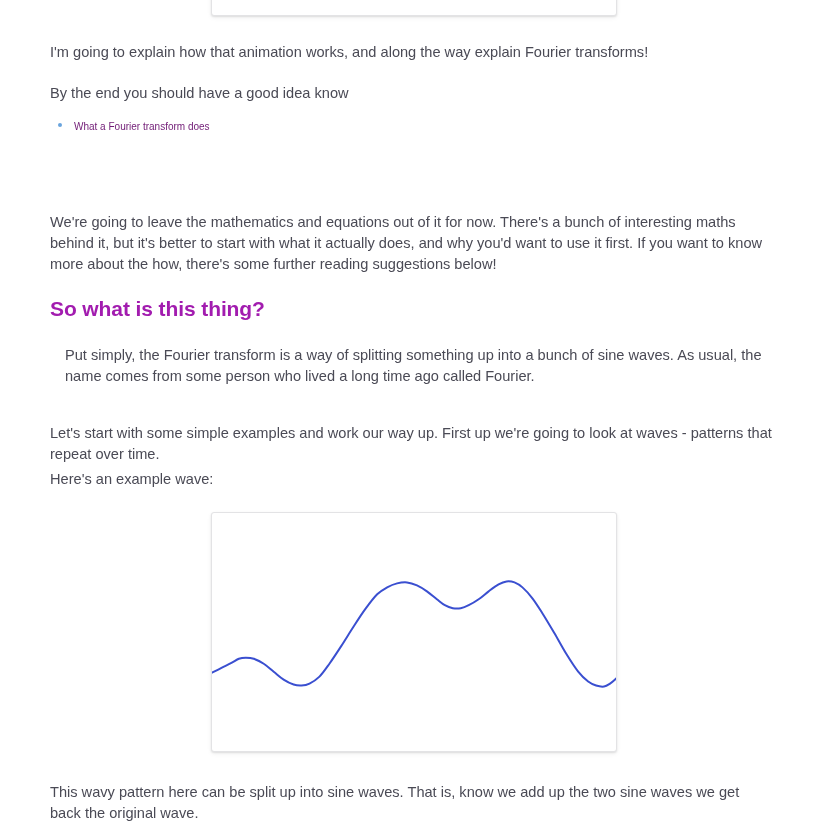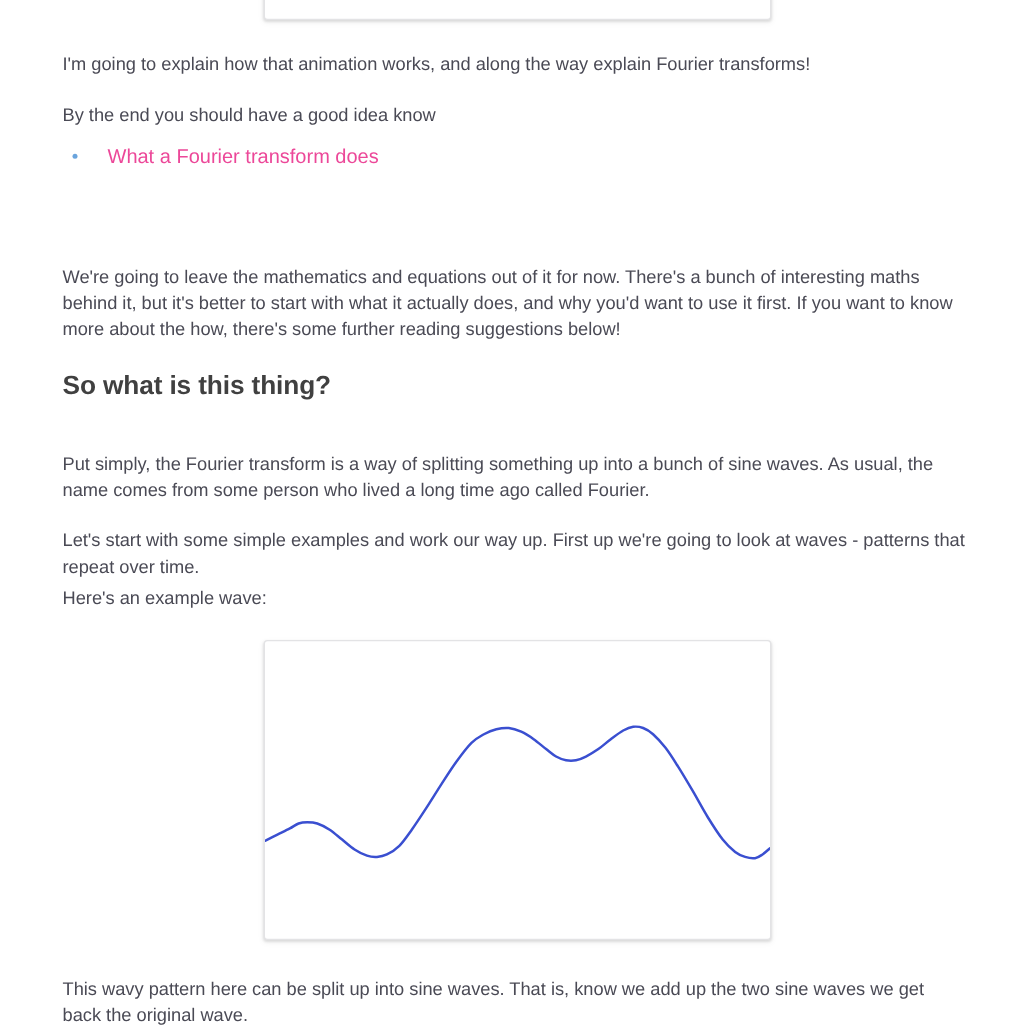--- a/index.html
+++ b/index.html
@@ -61,21 +61,21 @@
   p.para {
     font-size: 14.6px;
     line-height: 21px;
     color: #4a4a55;
     margin: 0;
   }
   h2.section-heading {
     font-size: 21px;
     line-height: 26px;
     font-weight: 700;
-    color: #404040;
+    color: #a21caf;
     margin: 0;
     letter-spacing: -0.1px;
   }
   ul.link-list {
     list-style: none;
     margin: 0;
     padding: 0;
   }
   ul.link-list li {
     position: relative;
@@ -88,24 +88,23 @@
   ul.link-list li .bullet {
     position: absolute;
     left: 8px;
     top: 7px;
     width: 4px;
     height: 4px;
     border-radius: 50%;
     background: #6aa4dd;
   }
   a.topic-link {
-    color: #ec4899;
+    color: #701a75;
     text-decoration: none;
-    font-size: 16px;
-    margin-left: 12px;
+    font-size: 10px;
   }
 
   
   .blk { position: absolute; left: 0; width: 730px; }
 </style>
 </head>
 <body>
 
 <div class="page">
 
@@ -121,21 +120,21 @@
       <li>
         <span class="bullet"></span>
         <a class="topic-link" href="#">What a Fourier transform does</a>
       </li>
     </ul>
 
     <p class="para blk" style="top: 212px; width: 716px;">We're going to leave the mathematics and equations out of it for now. There's a bunch of interesting maths behind it, but it's better to start with what it actually does, and why you'd want to use it first. If you want to know more about the how, there's some further reading suggestions below!</p>
 
     <h2 class="section-heading blk" style="top: 296px;">So what is this thing?</h2>
 
-    <p class="para blk" style="top: 362px; width: 700px;">Put simply, the Fourier transform is a way of splitting something up into a bunch of sine waves. As usual, the name comes from some person who lived a long time ago called Fourier.</p>
+    <p class="para blk" style="top: 345px; width: 700px; margin-left: 15px;">Put simply, the Fourier transform is a way of splitting something up into a bunch of sine waves. As usual, the name comes from some person who lived a long time ago called Fourier.</p>
 
     <p class="para blk" style="top: 407px; width: 722px; margin-top: 16px;">Let's start with some simple examples and work our way up. First up we're going to look at waves - patterns that repeat over time.</p>
 
     <p class="para blk" style="top: 469px;">Here's an example wave:</p>
 
     <p class="para blk" style="top: 782px; width: 706px;">This wavy pattern here can be split up into sine waves. That is, know we add up the two sine waves we get back the original wave.</p>
 
   </div>
 
   <div class="figure-card figure-card-wave">

